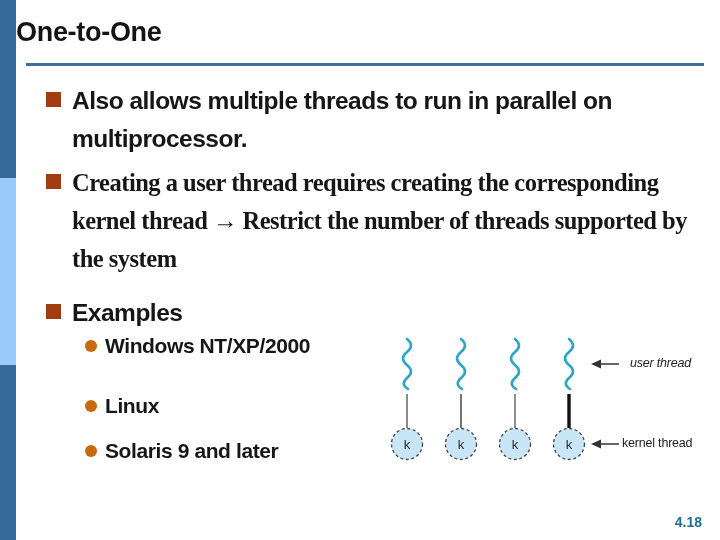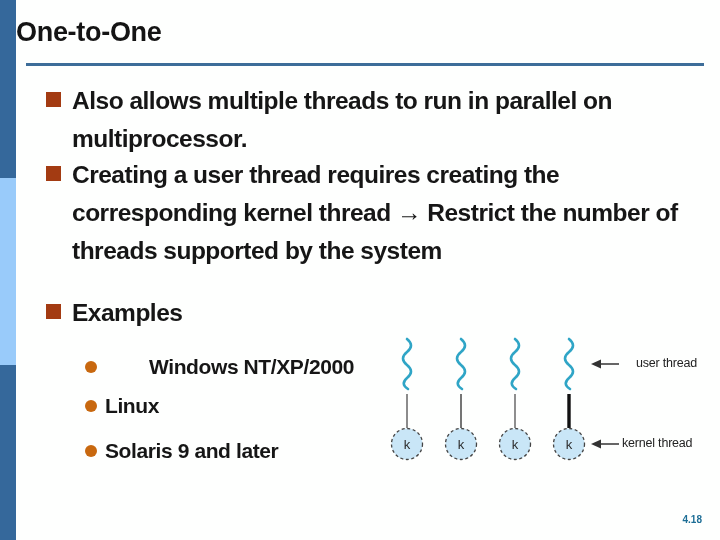--- a/index.html
+++ b/index.html
@@ -26,51 +26,51 @@
   
   .bullet{position:absolute;left:46px;display:flex;}
   .bullet .sq{
     width:15px;height:15px;background:#A33B12;flex:none;margin-top:10px;margin-right:11px;
   }
   .bullet .btext{
     width:632px;font-size:24.5px;font-weight:bold;color:#161616;
     line-height:38px;letter-spacing:-0.5px;
   }
   .b1{top:82px;}
-  .b2{top:156px;}
+  .b2{top:164px;font-family:Liberation Serif, serif;}
   .b3{top:294px;}
 
   
   .sub{position:absolute;left:85px;display:flex;}
   .sub .dot{
     width:12px;height:12px;border-radius:50%;background:#C8680F;flex:none;
     margin-top:9px;margin-right:8px;
   }
   .sub .stext{
     font-size:21px;font-weight:bold;color:#161616;line-height:30px;letter-spacing:-0.4px;
   }
-  .s1{top:352px;gap:44px;}
+  .s1{top:331px;}
   .s2{top:391px;}
   .s3{top:436px;}
 
   
   .diagram{position:absolute;left:388px;top:336px;width:332px;height:140px;}
   .diagram svg{position:absolute;left:0;top:0;}
   .diagram .klabel{
     font-family:"Liberation Sans", sans-serif;font-size:13px;fill:#2B2B2B;
   }
   .dg-label{
     position:absolute;font-size:12.5px;color:#222;letter-spacing:-0.2px;white-space:nowrap;
   }
-  .dg-label.user{left:248px;top:20px;}
+  .dg-label.user{left:242px;top:20px;font-style:italic;}
   .dg-label.kernel{left:234px;top:100px;}
 
   
   .page-number{
-    position:absolute;right:18px;top:514px;font-size:10px;font-weight:bold;color:#1D6E96;
+    position:absolute;right:18px;top:514px;font-size:14px;font-weight:bold;color:#1D6E96;
   }
 </style>
 </head>
 <body>
 
 <div class="sidebar">
   <div class="seg-dark-top"></div>
   <div class="seg-light"></div>
   <div class="seg-dark-bottom"></div>
 </div>

